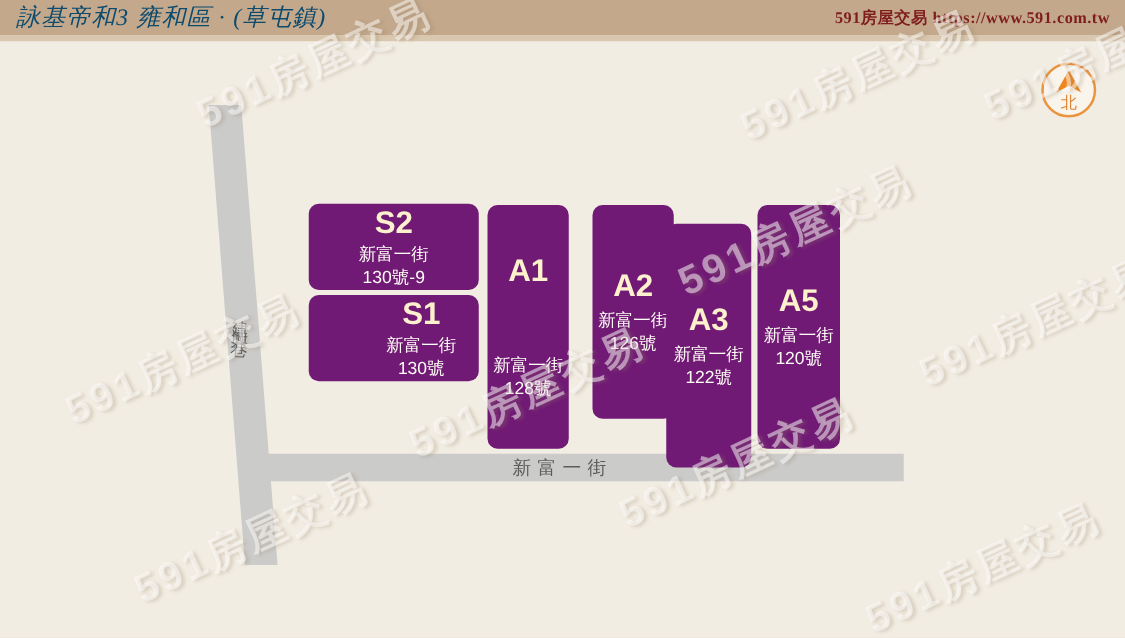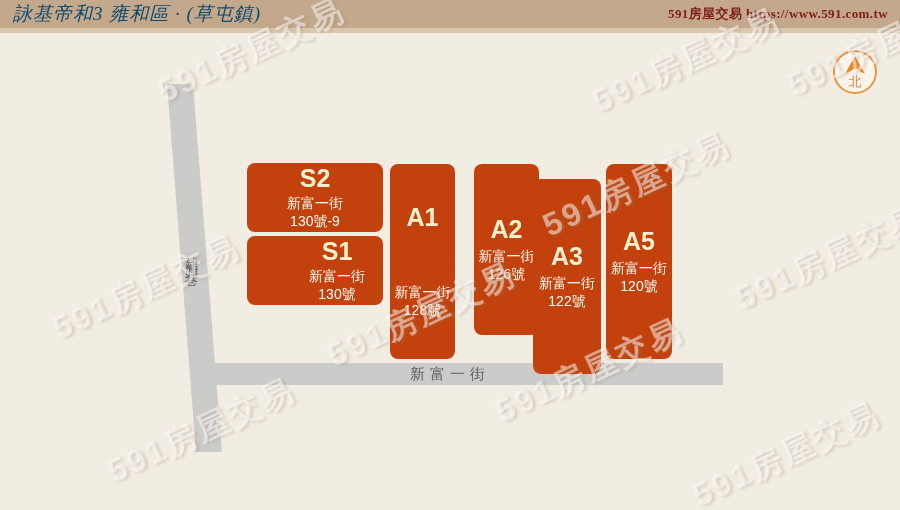--- a/index.html
+++ b/index.html
@@ -36,21 +36,21 @@
     writing-mode:vertical-rl;text-orientation:upright;
     color:#5e5e5e;font-size:14px;letter-spacing:8px;
     transform:rotate(3deg);
   }
   .hroad-label{
     position:absolute;left:395px;top:365px;width:110px;z-index:2;
     text-align:center;color:#5d5d5d;font-size:15px;letter-spacing:5px;
   }
   
   .block{
-    position:absolute;background:#c2410c;border-radius:8px;z-index:2;
+    position:absolute;background:#701a75;border-radius:8px;z-index:2;
     display:flex;flex-direction:column;align-items:center;justify-content:center;
     text-align:center;
   }
   .block-title{
     color:#fdf1cd;font-size:25px;font-weight:bold;line-height:1.1;
   }
   .block-addr{
     color:#fffdf6;font-size:14px;line-height:1.3;margin-top:4px;
   }
   .pos-s2{left:247px;top:163px;width:136px;height:69px;}

